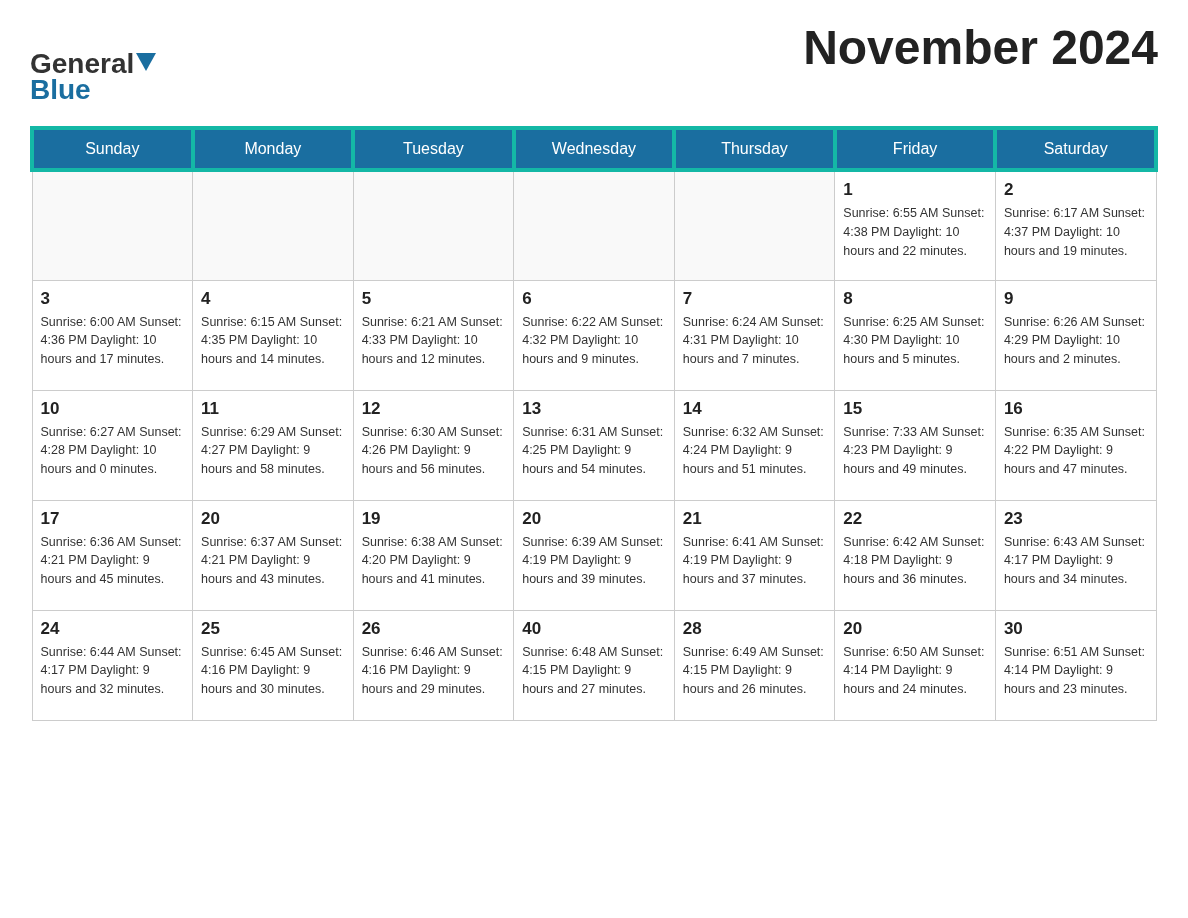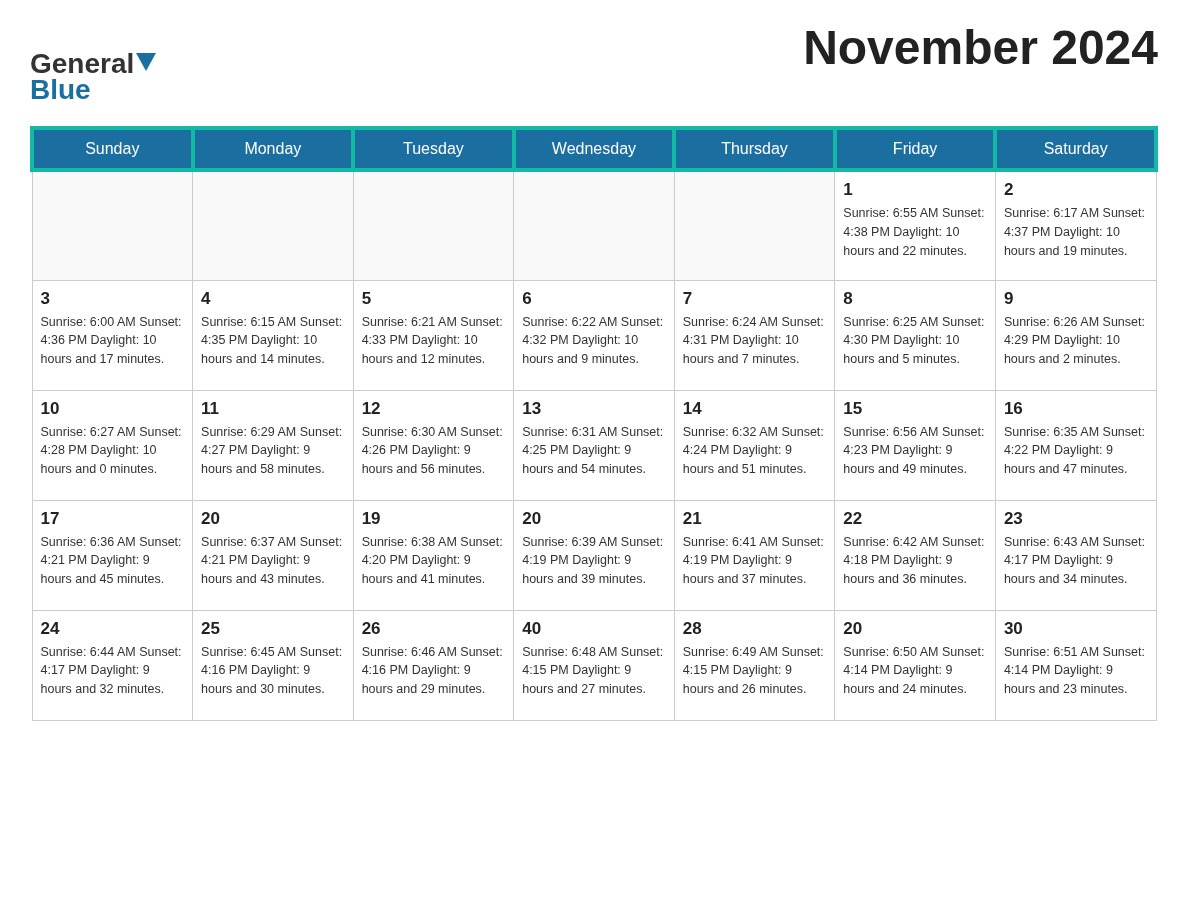--- a/index.html
+++ b/index.html
@@ -227,21 +227,21 @@
         </td>
         <td>
           <span class="day-num">14</span>
           <div class="day-info">Sunrise: 6:32 AM
 Sunset: 4:24 PM
 Daylight: 9 hours
 and 51 minutes.</div>
         </td>
         <td>
           <span class="day-num">15</span>
-          <div class="day-info">Sunrise: 6:56 AM
+          <div class="day-info">Sunrise: 7:33 AM
 Sunset: 4:23 PM
 Daylight: 9 hours
 and 49 minutes.</div>
         </td>
         <td>
           <span class="day-num">16</span>
           <div class="day-info">Sunrise: 6:35 AM
 Sunset: 4:22 PM
 Daylight: 9 hours
 and 47 minutes.</div>

